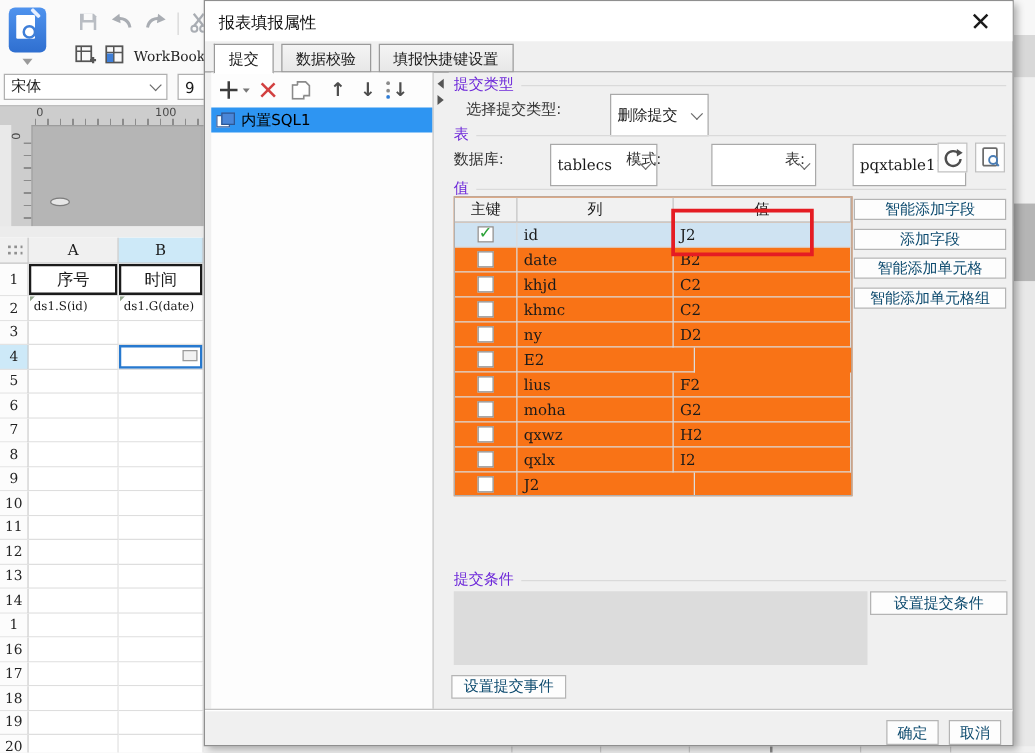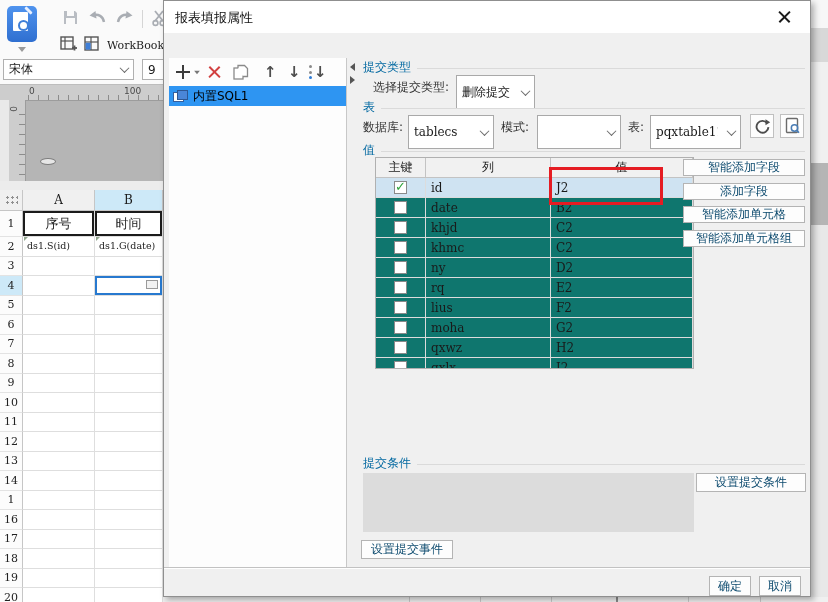--- a/index.html
+++ b/index.html
@@ -100,30 +100,30 @@
   .win-ico { position:relative; width:15px; height:12px; }
   .win-ico .b1 { position:absolute; left:0; top:2px; width:11px; height:10px; background:#fff; border:1px solid #355f9e; }
   .win-ico .b2 { position:absolute; left:4px; top:0; width:11px; height:10px; background:#4a86d8; border:1px solid #2d5793; }
 
   #splitter { position:absolute; left:182px; top:57px; width:11px; height:509px; border-left:1px solid #c8c8c8; }
   .mini-tri-l { width:0;height:0;border-top:4px solid transparent;border-bottom:4px solid transparent;border-right:5px solid #555; position:absolute; left:3px; top:5px; }
   .mini-tri-r { width:0;height:0;border-top:4px solid transparent;border-bottom:4px solid transparent;border-left:5px solid #555; position:absolute; left:3px; top:18px; }
 
   #rpanel { position:absolute; left:195px; top:57px; width:450px; height:509px; background:#f0f0f0; }
   .group-head { position:absolute; left:4px; right:4px; display:flex; align-items:center; }
-  .group-head .gl { color:#0369a1; white-space:nowrap; }
+  .group-head .gl { color:#6d28d9; white-space:nowrap; }
   .group-head .line { flex:1; border-top:1px solid #dadada; margin:1px 0 0 6px; }
   .flabel { position:absolute; color:#333; }
-  .combo { position:absolute; background:#fff; border:1px solid #a9a9a9; height:22px; display:flex; align-items:center; padding:16px 5px; cursor:pointer; }
+  .combo { position:absolute; background:#fff; border:1px solid #a9a9a9; height:22px; display:flex; align-items:center; padding:16px 5px; cursor:pointer;margin-left:32px; }
   .combo .val { flex:1; font-family:"DejaVu Serif",serif; font-size:12px; white-space:nowrap; overflow:hidden; }
   .combo .val.cn { font-family:"DejaVu Sans",sans-serif; }
   .combo.split .chev-box { border-left:1px solid #c9c9c9; height:100%; display:flex; align-items:center; padding-left:5px; margin-left:4px; }
   .icon-btn { position:absolute; width:24px; height:24px; background:#fdfdfd; border:1px solid #c0c0c0; display:flex; align-items:center; justify-content:center; cursor:pointer; }
 
-  #vtable { position:absolute; left:16px; top:99px; width:319px; height:212px; background:#0f766e; border:1px solid #b0b0b0; overflow:hidden; }
+  #vtable { position:absolute; left:4px; top:99px; width:319px; height:240px; background:#f97316; border:1px solid #b0b0b0; overflow:hidden; }
   #vhead { display:flex; height:20px; background:#f1f1f1; }
   #vhead .hc { border-right:1px solid #c3c3c3; border-bottom:1px solid #c3c3c3; text-align:center; line-height:19px; }
   .w-key { width:50px; } .w-col { width:125px; } .w-val { width:142px; }
   .vrow { display:flex; height:20px; }
   .vrow.selected { background:#cfe3f2; }
   .vc { border-right:1px solid #dcdcdc; border-bottom:1px solid #dcdcdc; display:flex; align-items:center; }
   .cb-cell { width:50px; justify-content:center; }
   .col-cell { width:125px; padding-left:5px; font-size:12px; }
   .val-cell { width:142px; padding-left:5px; font-size:12px; }
   .cbx { width:13px; height:13px; background:#fff; border:1px solid #8a8a8a; position:relative; }
@@ -358,20 +358,25 @@
 
 <div id="dlg">
   <div id="dlg-title">
     <span class="t">报表填报属性</span>
     <span id="dlg-close">
         <i></i>
         <i></i>
       </span>
   </div>
 
+  <div id="tabbar">
+    <span class="tab active">提交</span>
+    <span class="tab">数据校验</span>
+    <span class="tab">填报快捷键设置</span>
+  </div>
 
   <div id="list-panel">
     <div id="list-toolbar">
       <span class="ic" style="left:7px">
         <span class="plus-glyph">
             <i class="h"></i>
             <i class="v"></i>
           </span>
           <span class="tri-down" style="border-top-color:#777;margin-left:3px;transform:scale(.7)"></span>
       </span>
@@ -504,21 +509,20 @@
     <div class="vc cb-cell">
               <span class="cbx"></span>
             </div>
     <div class="vc col-cell mono">ny</div>
     <div class="vc val-cell mono">D2</div>
   </div>
           <div class="vrow">
     <div class="vc cb-cell">
               <span class="cbx"></span>
             </div>
-    <div class="vc col-cell mono">rq</div>
     <div class="vc val-cell mono">E2</div>
   </div>
           <div class="vrow">
     <div class="vc cb-cell">
               <span class="cbx"></span>
             </div>
     <div class="vc col-cell mono">lius</div>
     <div class="vc val-cell mono">F2</div>
   </div>
           <div class="vrow">

